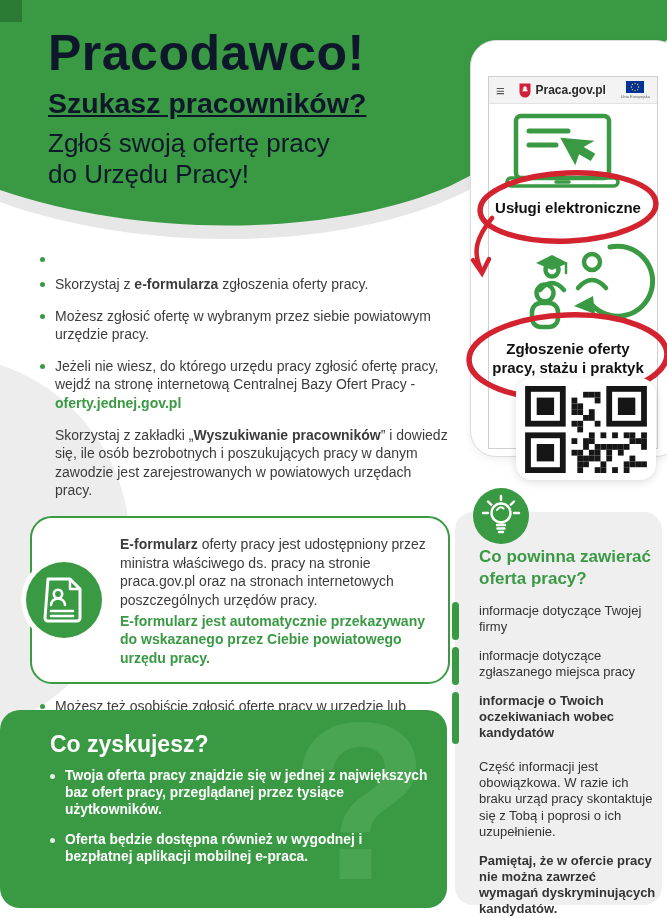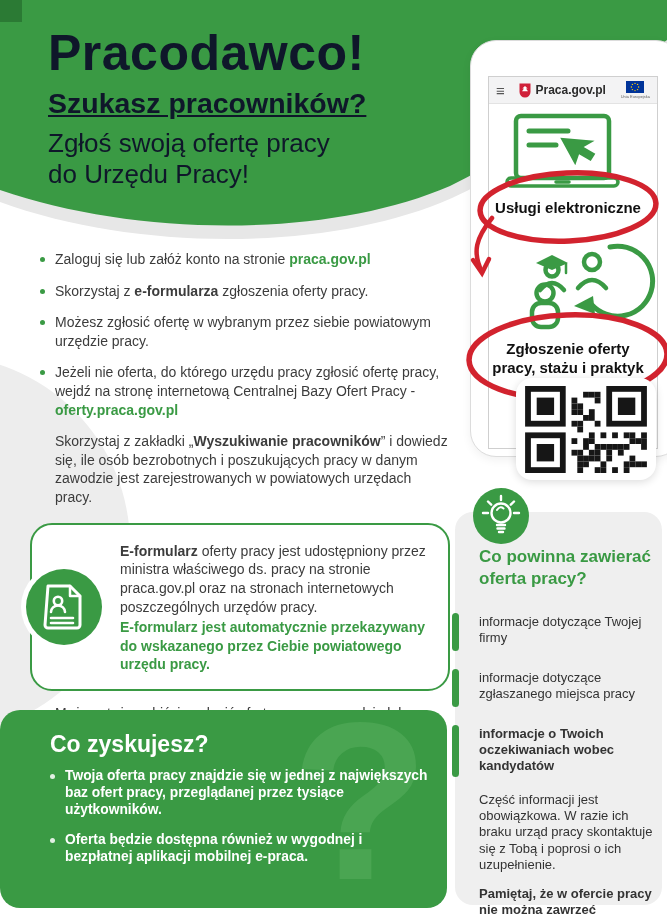--- a/index.html
+++ b/index.html
@@ -61,21 +61,21 @@
   .badge-services{left:478px;top:199px;width:180px;}
   .badge-offer{left:468px;top:340px;width:200px;}
   .qr-card{position:absolute;left:516px;top:378px;width:140px;height:102px;background:#fff;
            border-radius:16px;box-shadow:0 2px 8px rgba(0,0,0,.14);z-index:3;
            display:flex;align-items:center;justify-content:center;}
   .bulb{position:absolute;left:472px;top:488px;z-index:3;}
   
   .panel{position:absolute;left:455px;top:512px;width:207px;height:393px;background:var(--panel);
          border-radius:18px;z-index:1;padding:34px 14px 0 24px;color:#333;font-size:13px;line-height:1.24;}
   .panel h3{color:var(--green);font-size:17px;font-weight:bold;line-height:1.28;width:172px;}
-  .req{position:relative;margin-top:24px;width:172px;}
+  .req{position:relative;margin-top:13px;width:172px;}
   .req .bar{position:absolute;left:-27px;top:-1px;width:7px;height:38px;border-radius:4px;background:var(--green);}
   .req.third{font-weight:600;}
   .req.third .bar{height:52px;}
   .panel .note{margin-top:18px;width:178px;}
   .panel .warning{margin-top:13px;font-weight:bold;width:178px;}
 </style>
 </head>
 <body>
 
 <div class="poster">
@@ -93,33 +93,32 @@
     <h2>Szukasz pracowników?</h2>
     <div class="tagline">
       <div>Zgłoś swoją ofertę pracy</div>
       <div>do Urzędu Pracy!</div>
     </div>
   </div>
 
   <div class="left-col">
     <div class="step">
       <span class="dot"></span>
-      <span><span>Zaloguj się lub załóż konto na stronie </span><span class="glink">praca.gov.pl</span></span>
     </div>
     <div class="step">
       <span class="dot"></span>
       <span><span>Skorzystaj z </span><b>e-formularza</b><span> zgłoszenia oferty pracy.</span></span>
     </div>
     <div class="step">
       <span class="dot"></span>
       <span>Możesz zgłosić ofertę w wybranym przez siebie powiatowym urzędzie pracy.</span>
     </div>
     <div class="step">
       <span class="dot"></span>
-      <span><span>Jeżeli nie oferta, do którego urzędu pracy zgłosić ofertę pracy, wejdź na stronę internetową Centralnej Bazy Ofert Pracy - </span><span class="glink">oferty.praca.gov.pl</span></span>
+      <span><span>Jeżeli nie wiesz, do którego urzędu pracy zgłosić ofertę pracy, wejdź na stronę internetową Centralnej Bazy Ofert Pracy - </span><span class="glink">oferty.jednej.gov.pl</span></span>
     </div>
     <p class="tip"><span>Skorzystaj z zakładki „</span><b>Wyszukiwanie pracowników</b><span>” i dowiedz się, ile osób bezrobotnych i poszukujących pracy w danym zawodzie jest zarejestrowanych w powiatowych urzędach pracy.</span></p>
 
     <div class="info-box">
       <div class="doc-circle">
         <svg width="46" height="50" viewBox="0 0 46 50" fill="none" stroke="#fff" stroke-width="3" stroke-linecap="round" stroke-linejoin="round">
           <path d="M7,4 h22 l10,10 v29 a3,3 0 0 1 -3,3 h-29 a3,3 0 0 1 -3,-3 z"></path>
           <path d="M29,4 v10 h10" stroke-width="2.5"></path>
           <circle cx="17" cy="19" r="4.2" stroke-width="2.6"></circle>
           <path d="M10,30 a7,6.5 0 0 1 14,0" stroke-width="2.6"></path>

